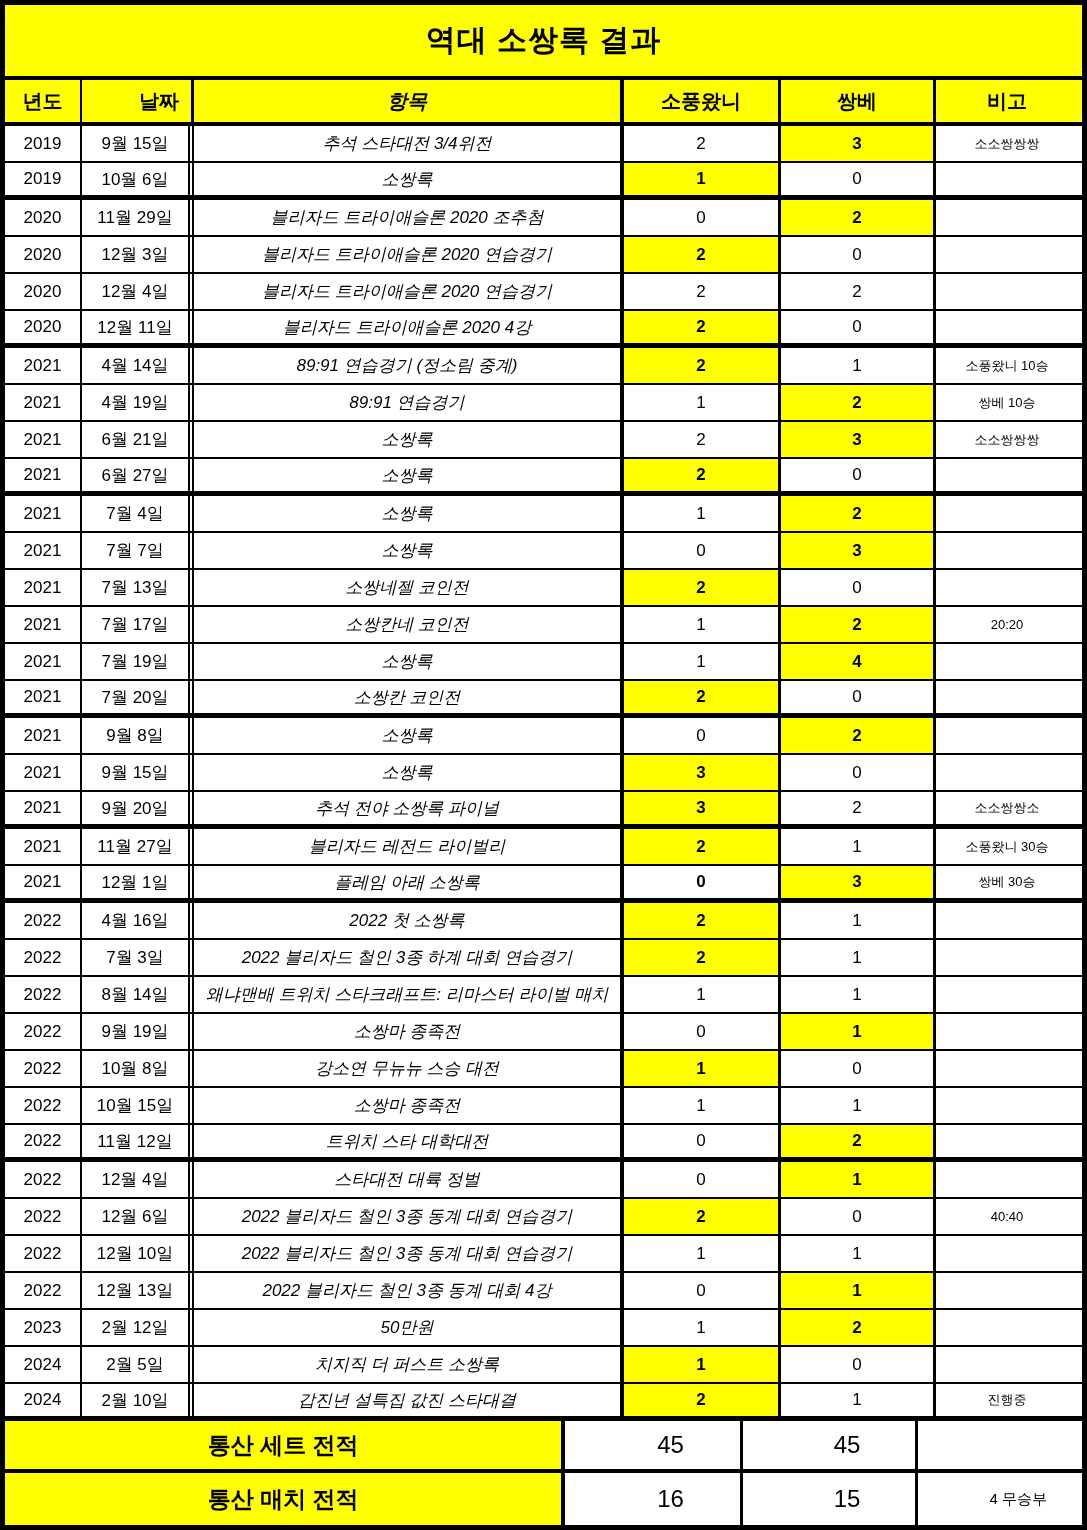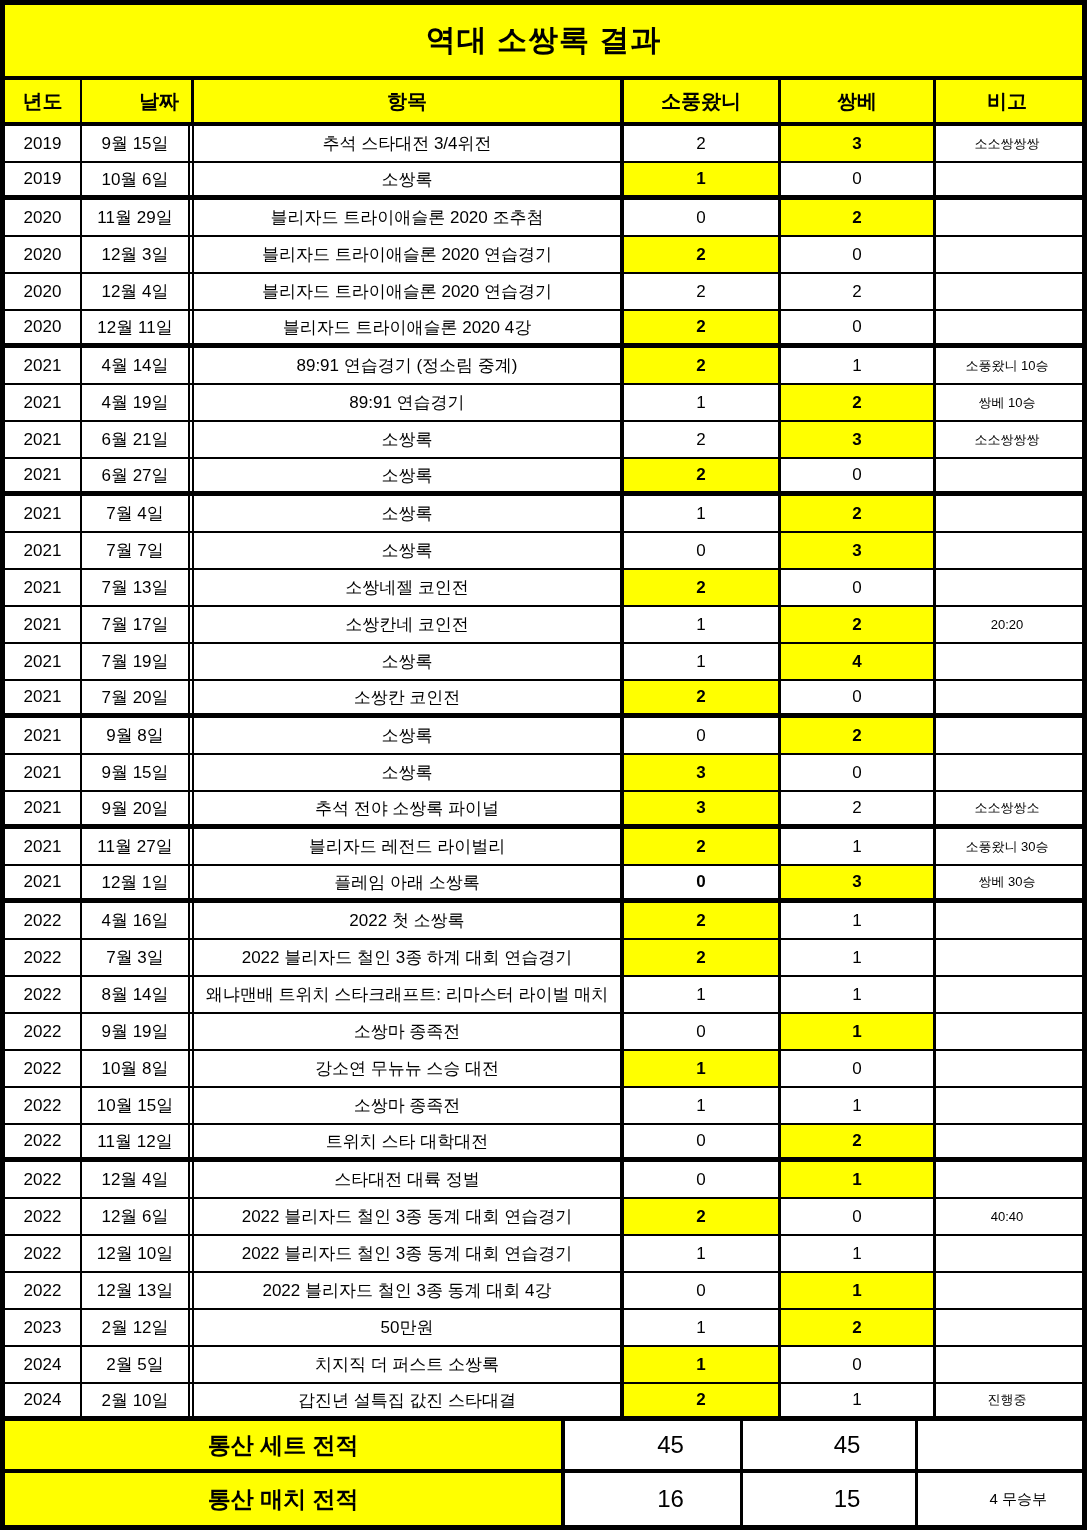--- a/index.html
+++ b/index.html
@@ -42,21 +42,21 @@
   .cell {
     display: flex; align-items: center; justify-content: center;
     height: 100%;
     background: #fff;
     font-size: 17px;
     white-space: nowrap; overflow: hidden;
     text-align: center;
   }
   .c-year  { width: 77px;  border-right: 2px solid #000; }
   .c-date  { width: 112px; border-right: 6px double #000; }
-  .c-event { width: 430px; border-right: 4px solid #000; font-size: 17px; }
+  .c-event { width: 430px; border-right: 4px solid #000; font-size: 17px; font-style: italic; }
   .c-score { width: 157px; border-right: 3px solid #000; }
   .c-score2{ width: 155px; border-right: 3px solid #000; }
   .c-note  { width: 142px; font-size: 13px; }
 
   .hl { background: #ffff00; font-weight: 800; }
   .bold { font-weight: 800; }
 
   .total-row { height: 52px; flex: 0 0 52px; border-bottom: 4px solid #000; gap: 36px; }
   .total-row:last-child { border-bottom: none; }
   .total-label {

